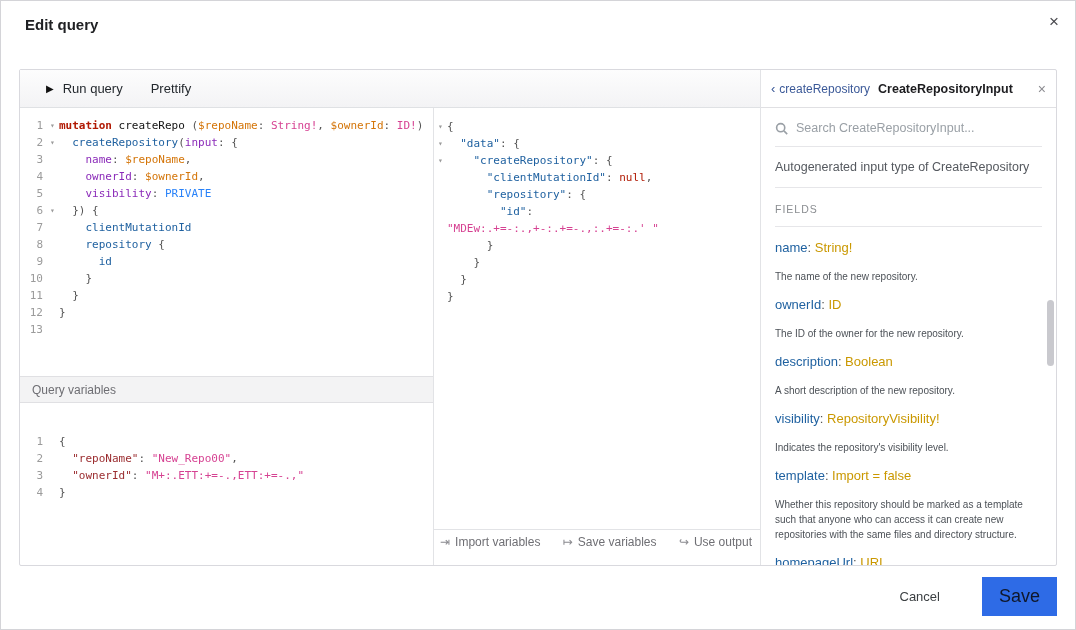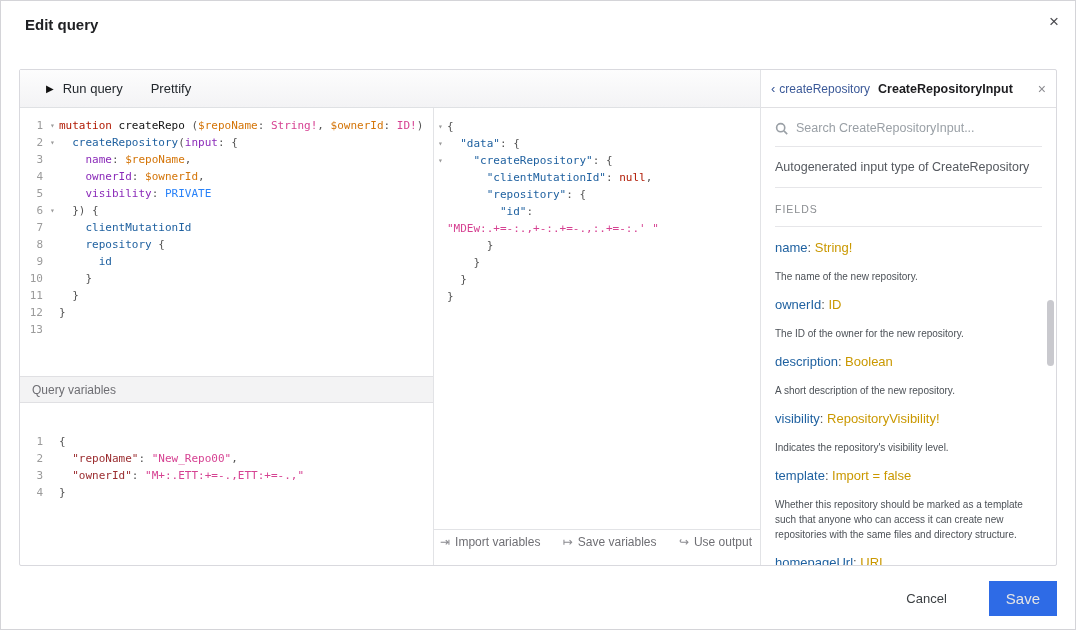--- a/index.html
+++ b/index.html
@@ -10,21 +10,21 @@
     border: 1px solid #d4d4d8;
     font-family: "Liberation Sans", sans-serif;
     overflow: hidden;
     color: #202124;
   }
   
   .modal-title { position:absolute; left:24px; top:15px; font-size:15px; font-weight:700; }
   .modal-close { position:absolute; right:16px; top:11px; font-size:17px; color:#4a4a4f; cursor:pointer; }
   .actions { position:absolute; right:18px; bottom:13px; display:flex; align-items:center; gap:36px; }
   .cancel-btn { font-size:13px; color:#3c4043; cursor:pointer; padding:8px 6px; }
-  .save-btn { background:#2E6BE6; color:#e5e5e5; font-size:15px; font-weight:500; padding:9px 17px; border-radius:0; cursor:pointer; }
+  .save-btn { background:#2E6BE6; color:#0f172a; font-size:18px; font-weight:500; padding:9px 17px; border-radius:0; cursor:pointer; }
 
   
   .gql-box { position:absolute; left:18px; right:18px; top:68px; height:497px; border:1px solid #d9d9de; border-radius:2px; display:flex; background:#fff; }
   .main-section { flex:1 1 auto; min-width:0; display:flex; flex-direction:column; }
   .topbar { flex:0 0 38px; display:flex; align-items:center; gap:28px; padding-left:26px; background:linear-gradient(#fdfdfd,#f3f3f5); border-bottom:1px solid #dfe1e4; }
   .tb-btn { font-size:13px; color:#24292e; cursor:pointer; display:flex; align-items:center; gap:9px; }
   .run-icon { font-size:10px; color:#111; }
 
   .work-row { flex:1 1 auto; min-height:0; display:flex; }
   .editor-col { flex:0 0 414px; width:414px; display:flex; flex-direction:column; border-right:1px solid #e2e3e6; }
@@ -37,21 +37,21 @@
   .result-footer { flex:0 0 24px; border-top:1px solid #e2e3e6; display:flex; align-items:center; justify-content:space-between; padding:0 8px 0 6px; color:#6f6f74; font-size:12px; }
   .footer-link { display:flex; align-items:center; gap:5px; cursor:pointer; white-space:nowrap; }
   .footer-icon { font-size:12px; color:#8a8a8f; }
 
   
   .cm { font-family:"DejaVu Sans Mono", monospace; font-size:11px; line-height:17px; }
   .cm-row { display:flex; white-space:pre; }
   .cm-gutter { flex:0 0 26px; text-align:right; color:#9b9b9b; padding-right:3px; }
   .cm-fold { flex:0 0 13px; color:#9b9b9b; font-size:8px; text-align:center; line-height:17px; cursor:pointer; }
   .cm-text { white-space:pre; }
-  .tk-k { color:#B11A04; }       
+  .tk-k { color:#B11A04;font-weight:bold; }       
   .tk-o { color:#111111; }       
   .tk-v { color:#D47509;margin-top:37px; }       
   .tk-t { color:#D64292; }       
   .tk-f { color:#1F61A0; }       
   .tk-a { color:#8B2BB9; }       
   .tk-e { color:#2882F9;margin-top:32px; }       
   .tk-p { color:#555555; }       
   .tk-j { color:#9B2D30; }       
   .tk-r { color:#1F61A0; }       
   .tk-s { color:#D64292; }       

